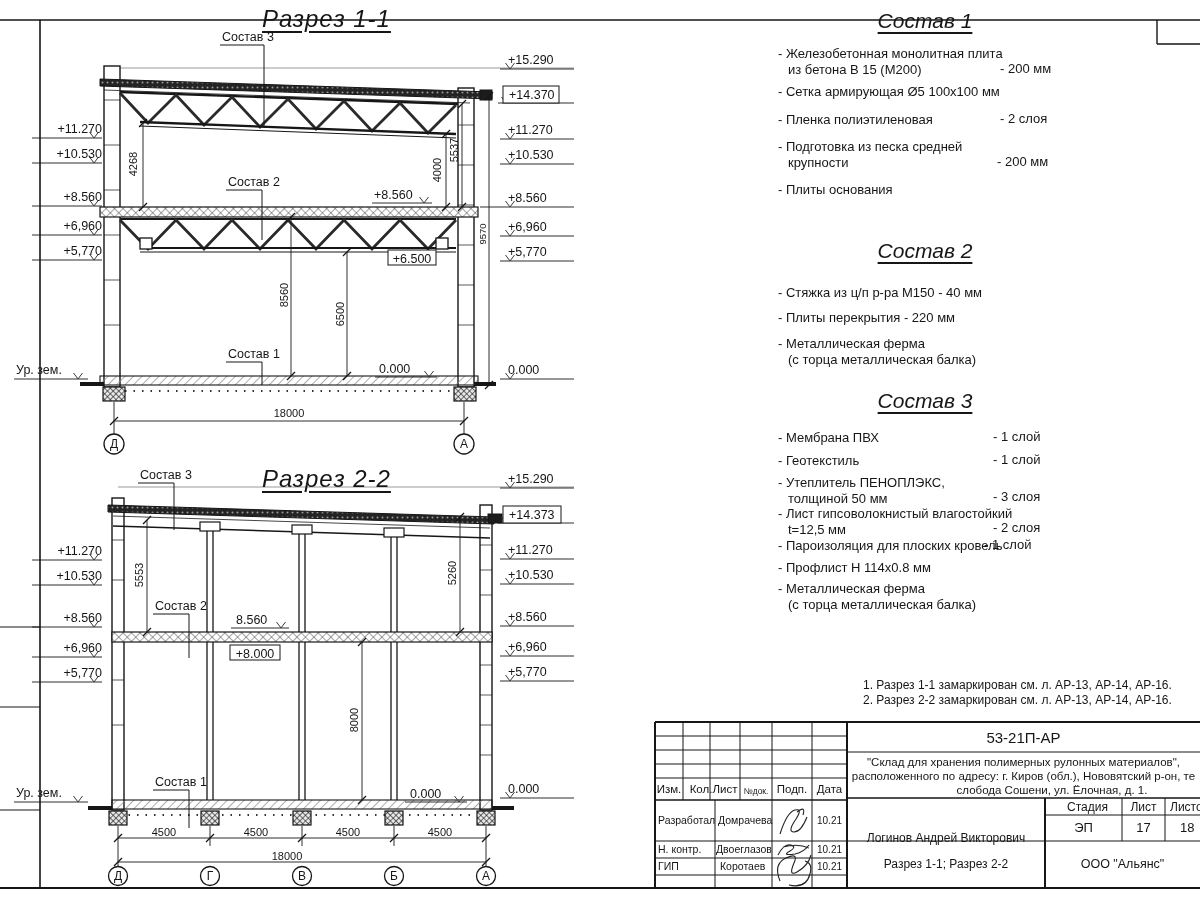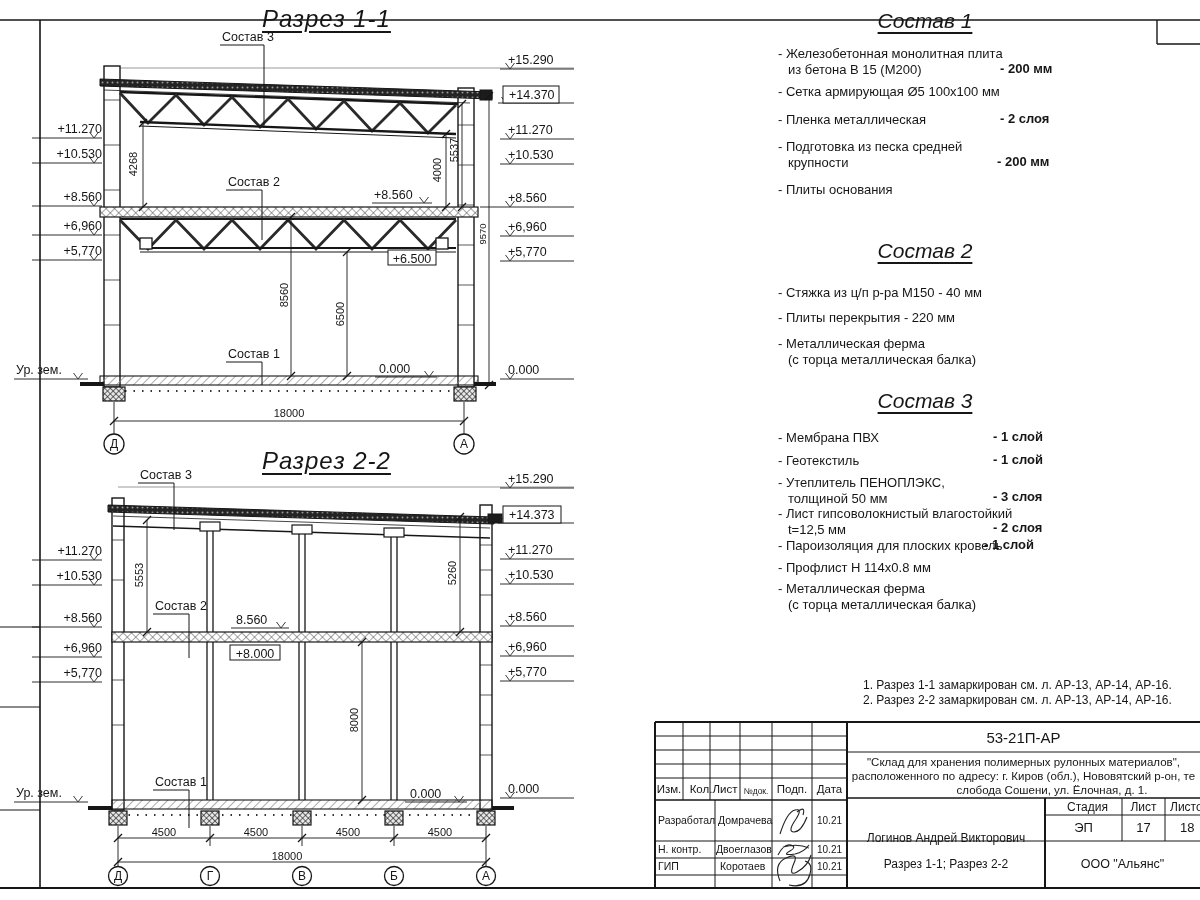--- a/index.html
+++ b/index.html
@@ -10,21 +10,21 @@
   .dim{font-size:11px;}
   .rot{width:44px;text-align:center;transform:rotate(-90deg);transform-origin:center center;}
   .ttl{font-size:24px;font-style:italic;text-decoration:underline;text-underline-offset:4px;
        white-space:nowrap;letter-spacing:1px;}
   .sttl{font-size:21px;font-style:italic;text-decoration:underline;text-underline-offset:4px;
         width:140px;text-align:center;white-space:nowrap;}
   .elevL{width:68px;text-align:right;font-size:12.5px;}
   .elevR{width:74px;text-align:left;font-size:12.5px;}
   .axl{width:20px;text-align:center;font-size:12px;}
   .li{font-size:13px;line-height:15.5px;padding-left:10px;text-indent:-10px;width:230px;}
-  .liv{font-size:13px;white-space:nowrap;font-weight:bold;}
+  .liv{font-size:13px;white-space:nowrap;}
   .note{font-size:12px;line-height:15px;white-space:nowrap;}
   .st{position:absolute;font-size:11.5px;}
   .c{text-align:center;}
 </style>
 </head>
 <body>
 
 <svg width="1200" height="900" viewBox="0 0 1200 900">
   <defs>
     <pattern id="ph" width="6" height="6" patternUnits="userSpaceOnUse" patternTransform="rotate(45)">
@@ -400,21 +400,21 @@
 <div class="t dim rot" style="left:111px;top:157px">4268</div>
 <div class="t dim rot" style="left:432px;top:143px">5537</div>
 <div class="t dim rot" style="left:415px;top:163px">4000</div>
 <div class="t dim rot" style="left:262px;top:288px">8560</div>
 <div class="t dim rot" style="left:318px;top:307px">6500</div>
 <div class="t dim rot" style="left:461px;top:227px;font-size:9.5px">9570</div>
 <div class="t dim c" style="left:254px;top:406px;width:70px">18000</div>
 <div class="t axl" style="left:104px;top:437px">Д</div>
 <div class="t axl" style="left:454px;top:437px">А</div>
 
-<div class="t ttl" style="left:262px;top:454px">Разрез 2-2</div>
+<div class="t ttl" style="left:262px;top:472px">Разрез 2-2</div>
 <div class="t" style="left:140px;top:468px">Состав 3</div>
 <div class="t" style="left:155px;top:599px">Состав 2</div>
 <div class="t" style="left:155px;top:775px">Состав 1</div>
 <div class="t" style="left:236px;top:613px">8.560</div>
 <div class="t c" style="left:230px;top:647px;width:50px">+8.000</div>
 <div class="t" style="left:410px;top:787px">0.000</div>
 
 <div class="t elevL" style="left:34px;top:544px">+11.270</div>
 <div class="t elevL" style="left:34px;top:569px">+10.530</div>
 <div class="t elevL" style="left:34px;top:611px">+8.560</div>
@@ -443,21 +443,21 @@
 <div class="t axl" style="left:200px;top:869px">Г</div>
 <div class="t axl" style="left:292px;top:869px">В</div>
 <div class="t axl" style="left:384px;top:869px">Б</div>
 <div class="t axl" style="left:476px;top:869px">А</div>
 
 <div class="t sttl" style="left:855px;top:14px">Состав 1</div>
 <div class="t li" style="left:778px;top:46px">- Железобетонная  монолитная плита
 из бетона В 15 (М200)</div>
 <div class="t liv" style="left:1000px;top:62px">- 200 мм</div>
 <div class="t li" style="left:778px;top:84px">- Сетка армирующая Ø5 100x100 мм</div>
-<div class="t li" style="left:778px;top:112px">- Пленка металлическая</div>
+<div class="t li" style="left:778px;top:112px">- Пленка полиэтиленовая</div>
 <div class="t liv" style="left:1000px;top:112px">-  2 слоя</div>
 <div class="t li" style="left:778px;top:139px">- Подготовка из песка средней
 крупности</div>
 <div class="t liv" style="left:997px;top:155px">- 200 мм</div>
 <div class="t li" style="left:778px;top:182px">- Плиты основания</div>
 
 <div class="t sttl" style="left:855px;top:244px">Состав 2</div>
 <div class="t li" style="left:778px;top:285px;width:260px">- Стяжка из ц/п р-ра М150 - 40 мм</div>
 <div class="t li" style="left:778px;top:310px;width:260px">- Плиты перекрытия - 220 мм</div>
 <div class="t li" style="left:778px;top:336px;width:260px">- Металлическая ферма

